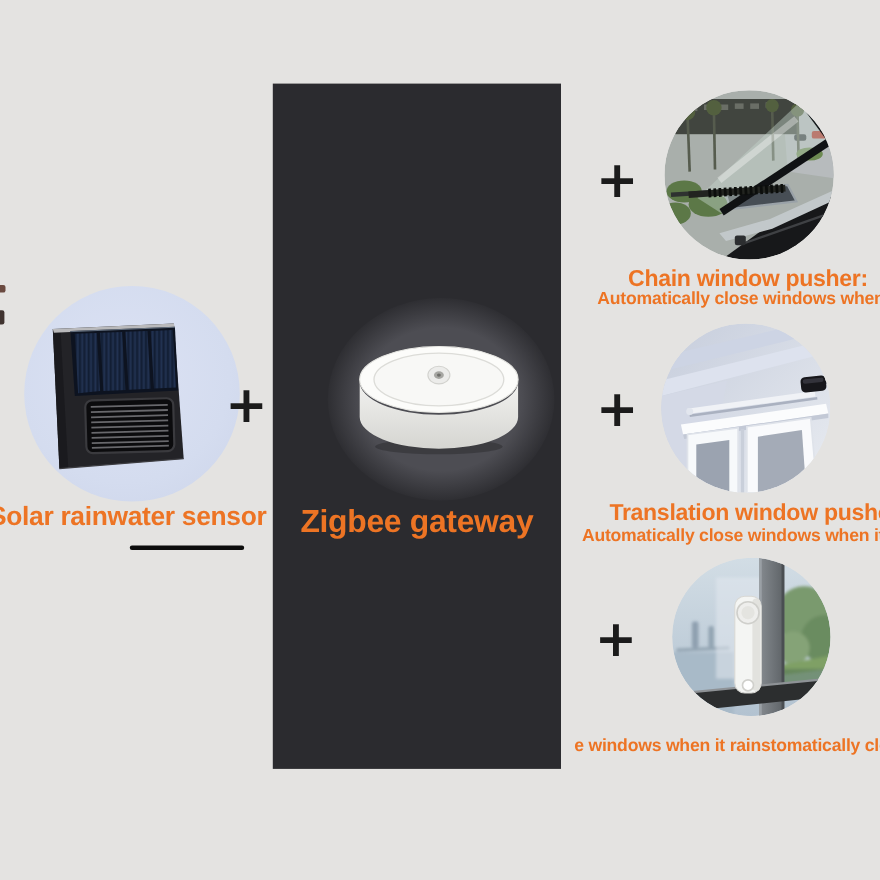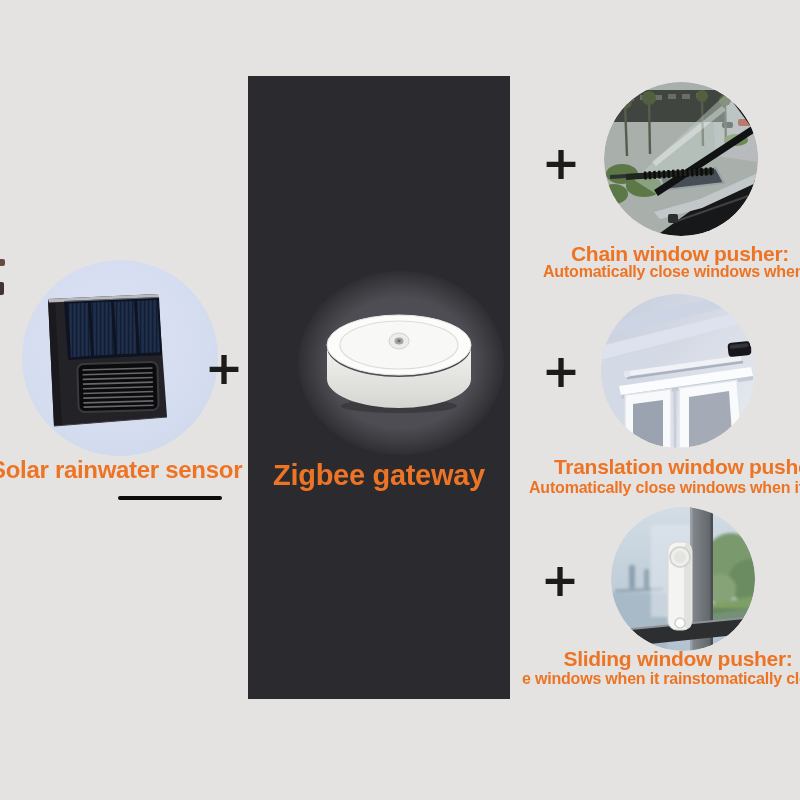--- a/index.html
+++ b/index.html
@@ -270,16 +270,15 @@
       <path d="M0 124 L144 110 L144 126 L0 141 Z" fill="#2c2e2f"></path>
       <line x1="0" y1="124" x2="144" y2="110" stroke="#8e9296" stroke-width="2"></line>
 
       <rect x="57" y="35" width="24" height="88" rx="9" fill="#f4f5f3" stroke="#d8d8d4" stroke-width="1"></rect>
       <rect x="73" y="37" width="7" height="84" rx="3.5" fill="#e2e2de"></rect>
       <circle cx="69" cy="50" r="10" fill="#eeeeec" stroke="#cfcfcb" stroke-width="1.5"></circle>
       <circle cx="69" cy="50" r="6" fill="#e4e4e0"></circle>
       <circle cx="69" cy="116" r="5" fill="#ffffff" stroke="#d0d0cc" stroke-width="1.5"></circle>
     </g>
   </svg>
-  <div class="abs ptitle orange nowrap t3">Sliding window pusher:</div>
   <div class="abs psub orange nowrap s3">e windows when it rainstomatically close</div>
 
 </div>
 
 </body></html>

